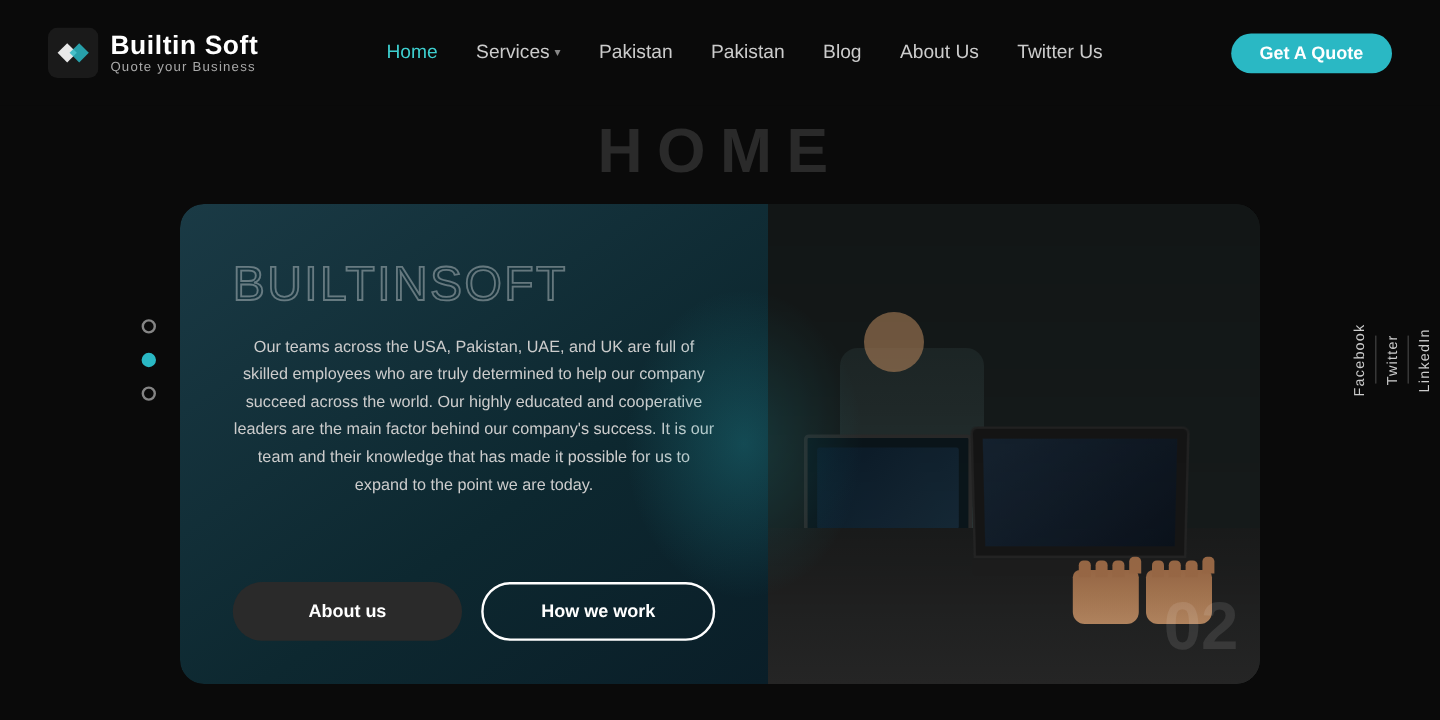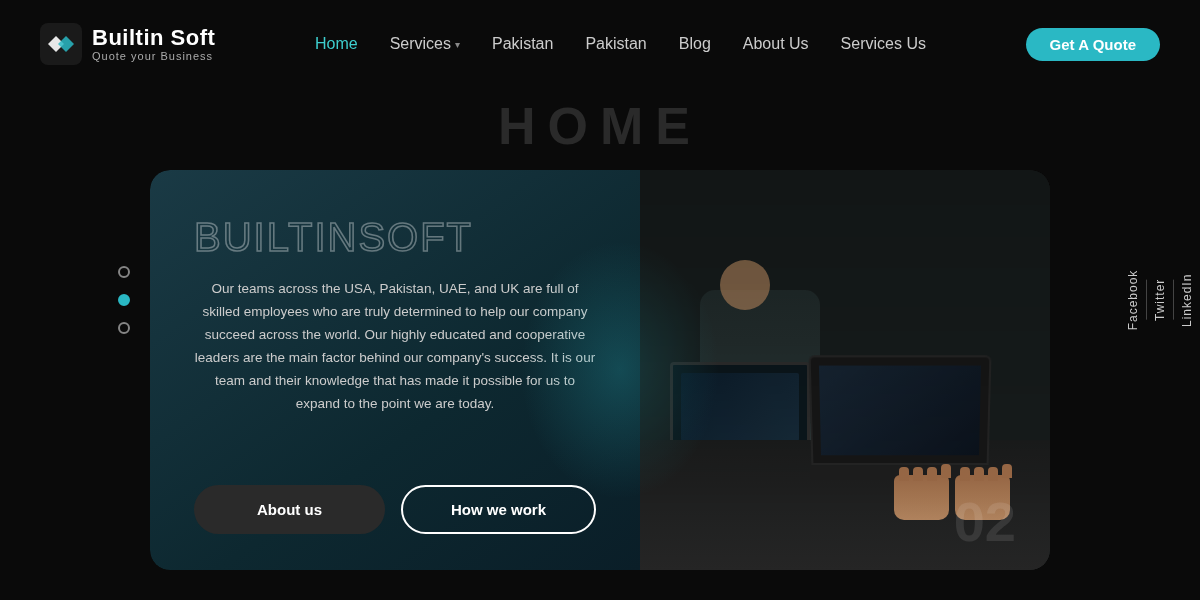--- a/index.html
+++ b/index.html
@@ -205,21 +205,21 @@
         linear-gradient(to bottom, rgba(0,0,0,0.3) 0%, rgba(0,0,0,0.1) 100%);
       position: absolute;
       inset: 0;
       z-index: 2;
     }
 
     
     .slide-number {
       position: absolute;
       bottom: 20px;
-      right: 34px;
+      right: 18px;
       font-size: 56px;
       font-weight: 900;
       color: rgba(255,255,255,0.1);
       z-index: 3;
       line-height: 1;
     }
 
     
     .dots-nav {
       position: absolute;
@@ -489,21 +489,21 @@
     <li>
       <a href="#">Pakistan</a>
     </li>
     <li>
       <a href="#">Blog</a>
     </li>
     <li>
       <a href="#">About Us</a>
     </li>
     <li>
-      <a href="#">Services Us</a>
+      <a href="#">Twitter Us</a>
     </li>
   </ul>
 
   <button class="btn-quote">Get A Quote</button>
 </nav>
 
 <div class="page-title-area">
   <div class="page-title-text">HOME</div>
 </div>
 

